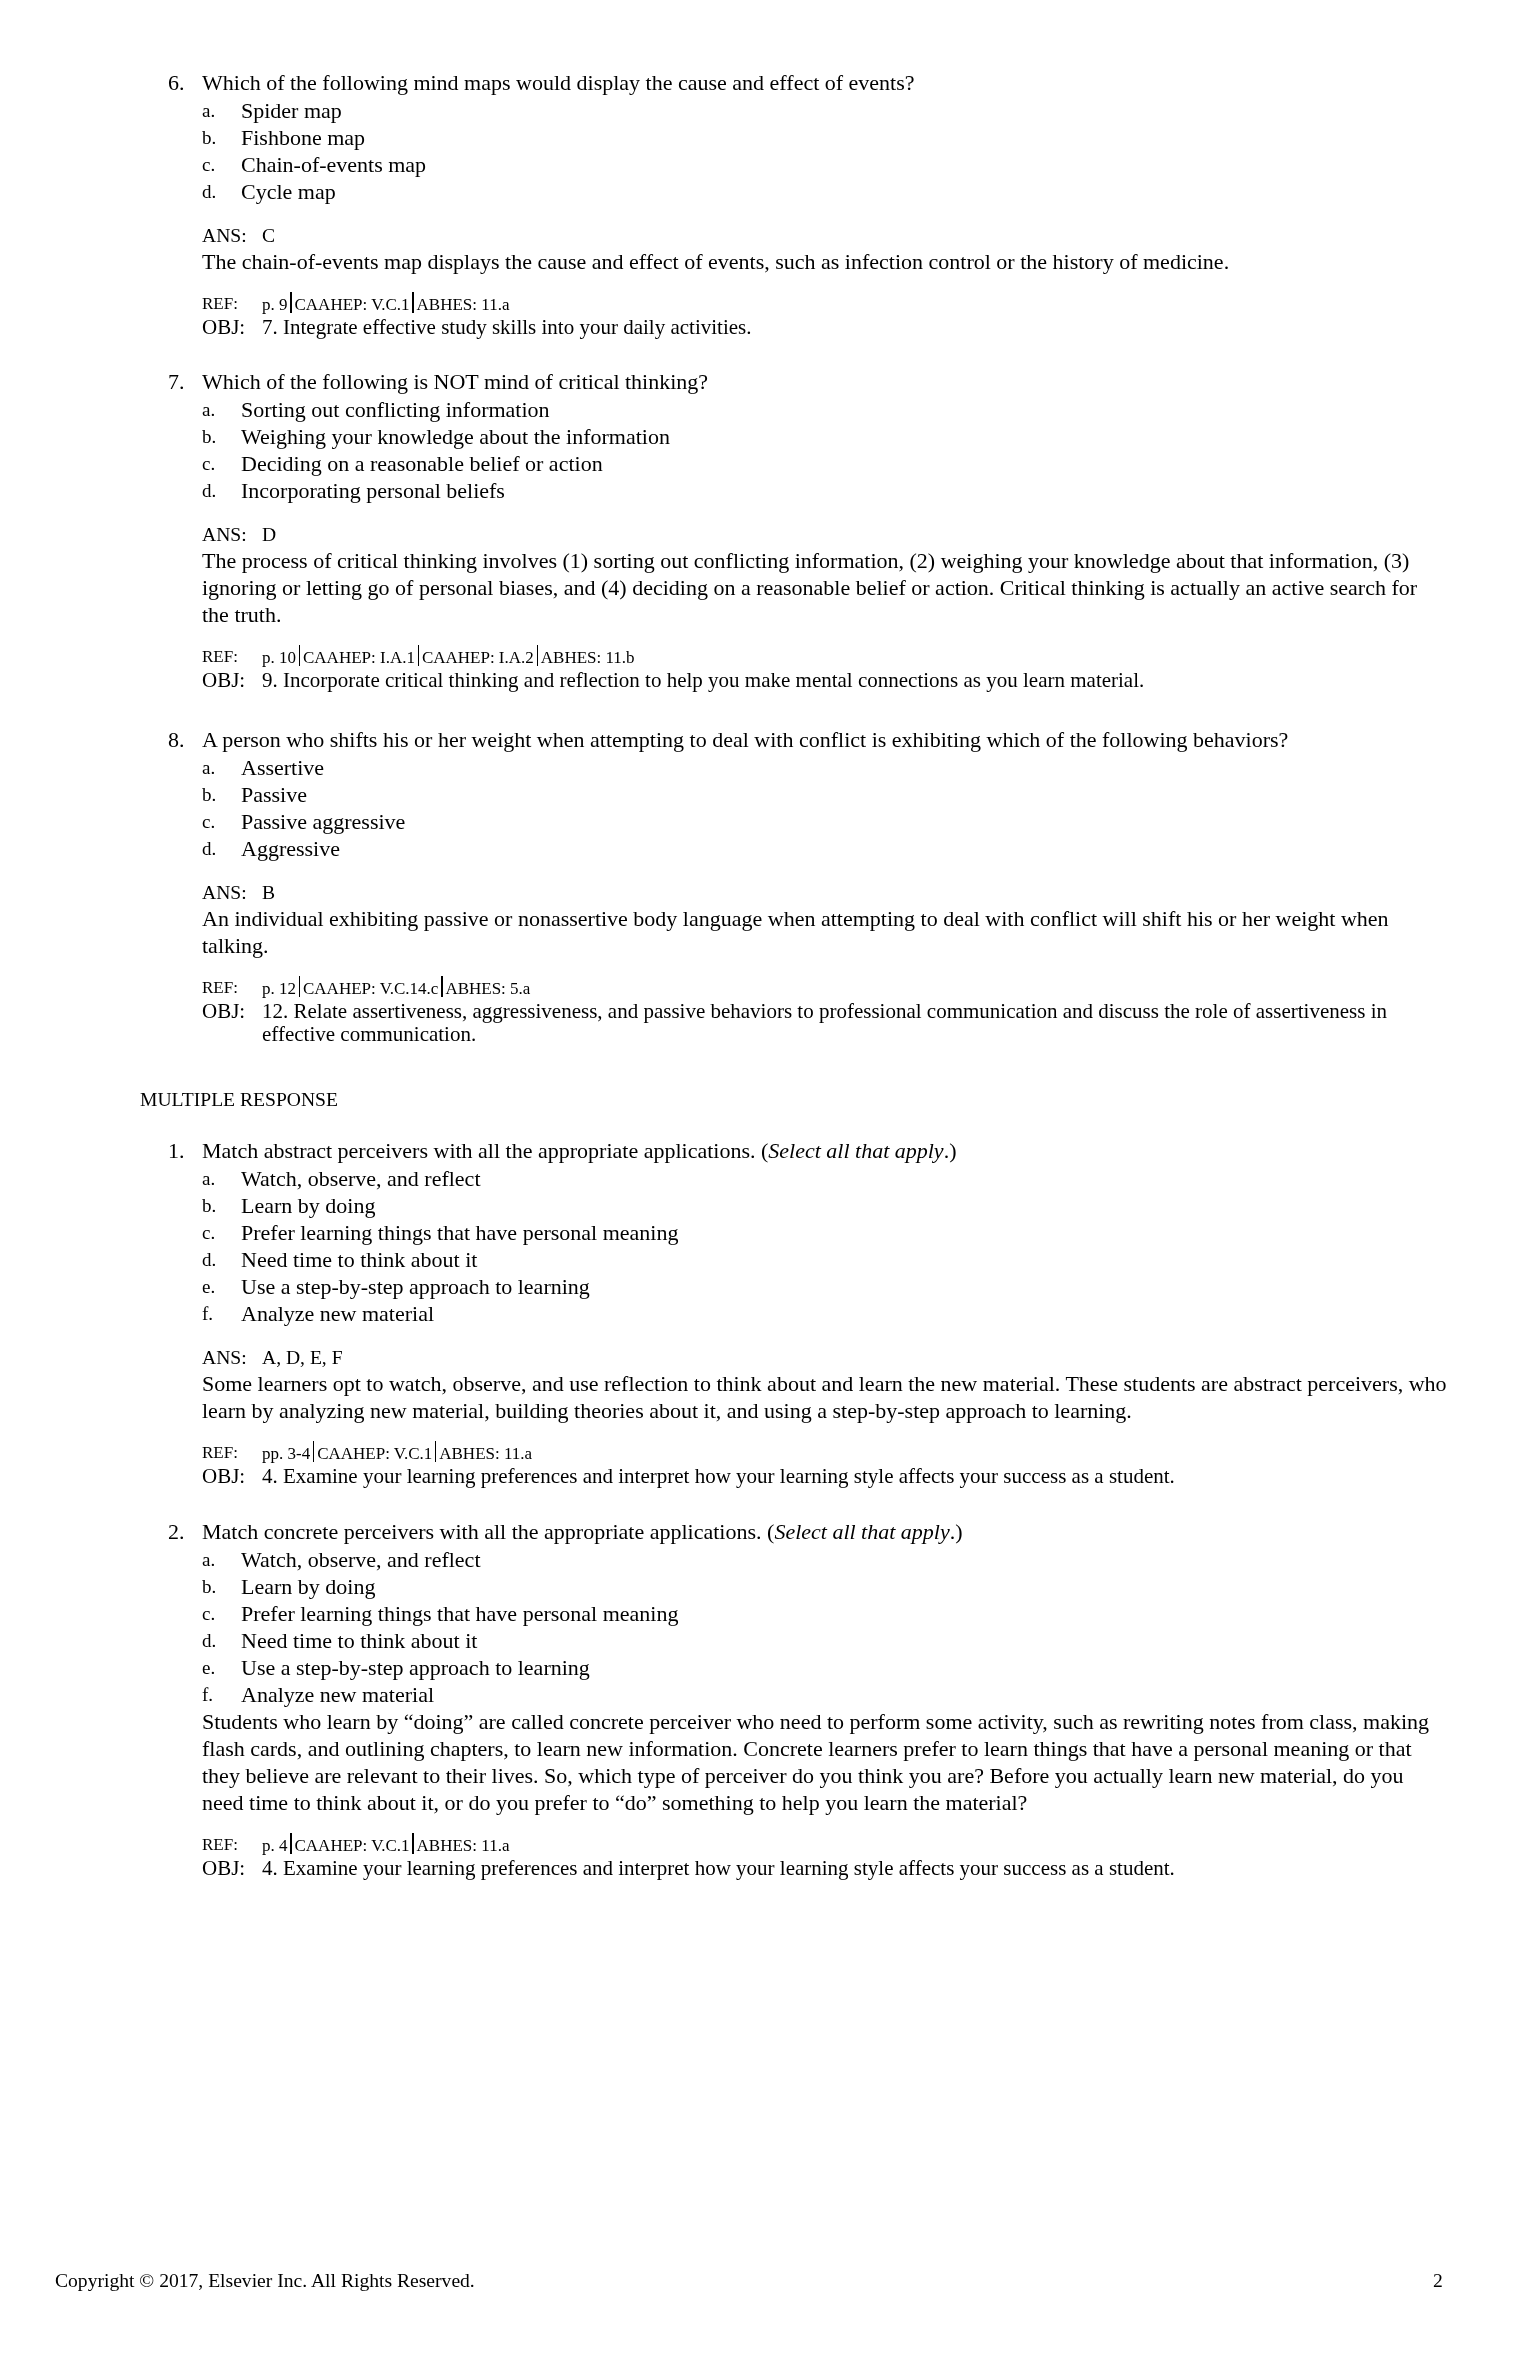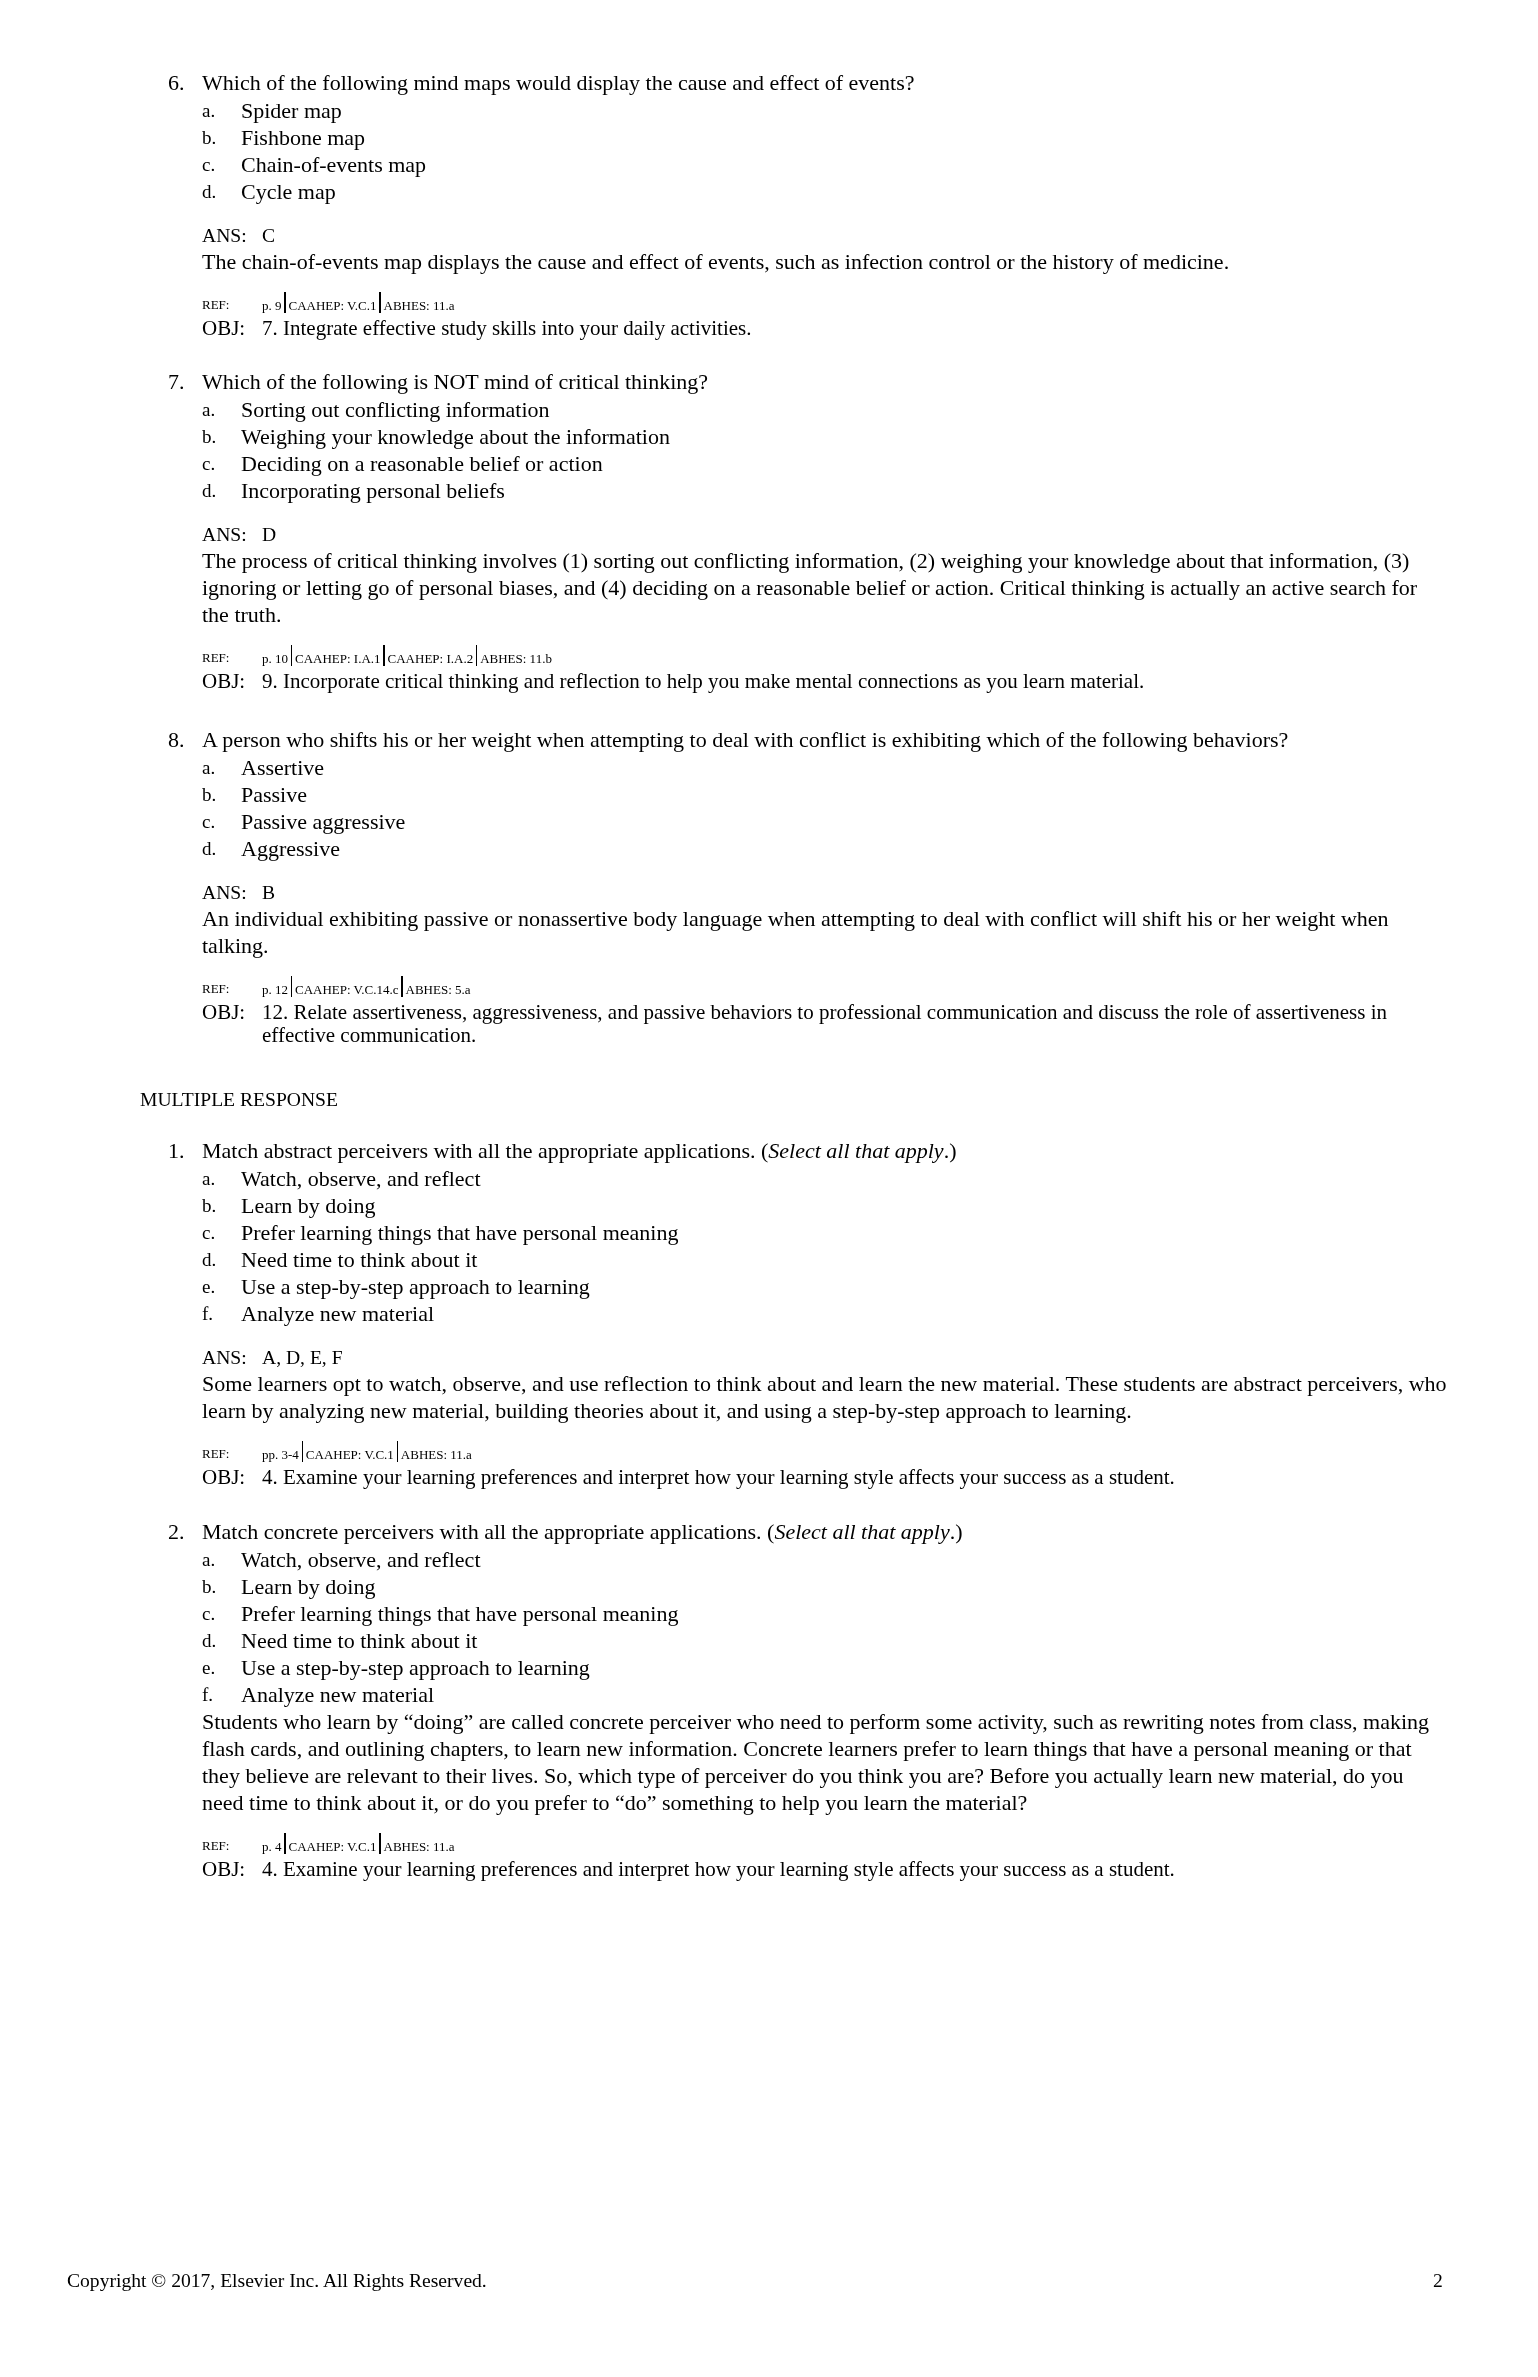--- a/index.html
+++ b/index.html
@@ -11,31 +11,31 @@
   .page { position:absolute; left:0; top:0; width:1538px; height:2377px; }
   .q { position:absolute; left:168px; width:1280px; }
   .stem { position:relative; font-size:22px; line-height:26.6px; padding-left:34px; }
   .stem .num { position:absolute; left:0; top:0; }
   .choices { margin:0; padding:0; list-style:none; }
   .choice { position:relative; font-size:22px; line-height:27px; padding-left:73px; }
   .choice .letter { position:absolute; left:34px; top:0; font-size:19px; }
   .ans { margin-left:34px; margin-top:18px; font-size:19.6px; line-height:25px; }
   .rationale { margin-left:34px; font-size:22px; line-height:27px; }
   .refblock { margin-left:34px; margin-top:17px; }
-  .ref { font-size:13px; line-height:24px; }
+  .ref { font-size:17px; line-height:24px; }
   .obj { font-size:21px; line-height:23px; }
   .lbl { display:inline-block; width:60px; }
   .lbl-ans { display:inline-block; width:60px; }
   .sep { display:inline-block; width:1.4px; height:21px; background:#000; vertical-align:-3.5px; margin:0 2.8px; }
   .obj-wrap { padding-left:60px; text-indent:-60px; }
   .section-title {
     position:absolute; left:140px; top:1087px;
     font-size:19.6px; font-weight:normal; line-height:25px;
   }
-  .footer-left { position:absolute; left:67px; top:2269px; font-size:19.6px; line-height:24px; }
+  .footer-left { position:absolute; left:55px; top:2269px; font-size:19.6px; line-height:24px; }
   .footer-right { position:absolute; left:1433px; top:2269px; font-size:19.6px; line-height:24px; }
   em { font-style:italic; }
 </style>
 </head>
 <body>
 
 <div class="page">
 
   <div class="q" style="top:70px;">
     <div class="stem">

